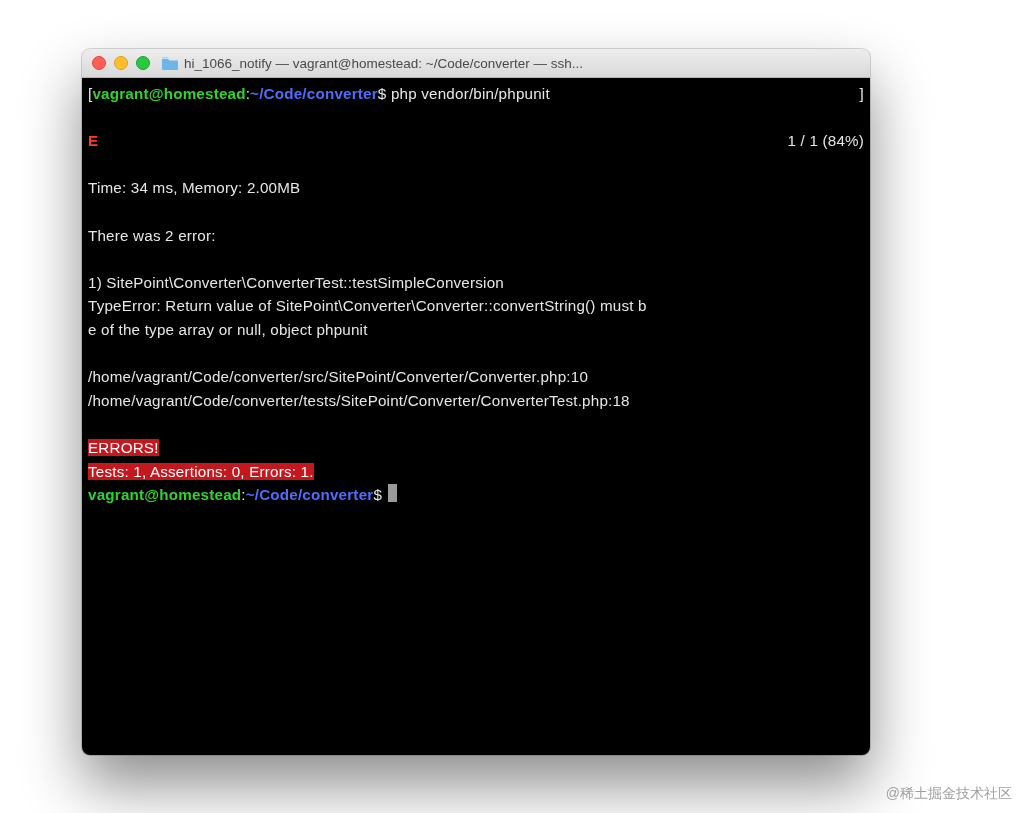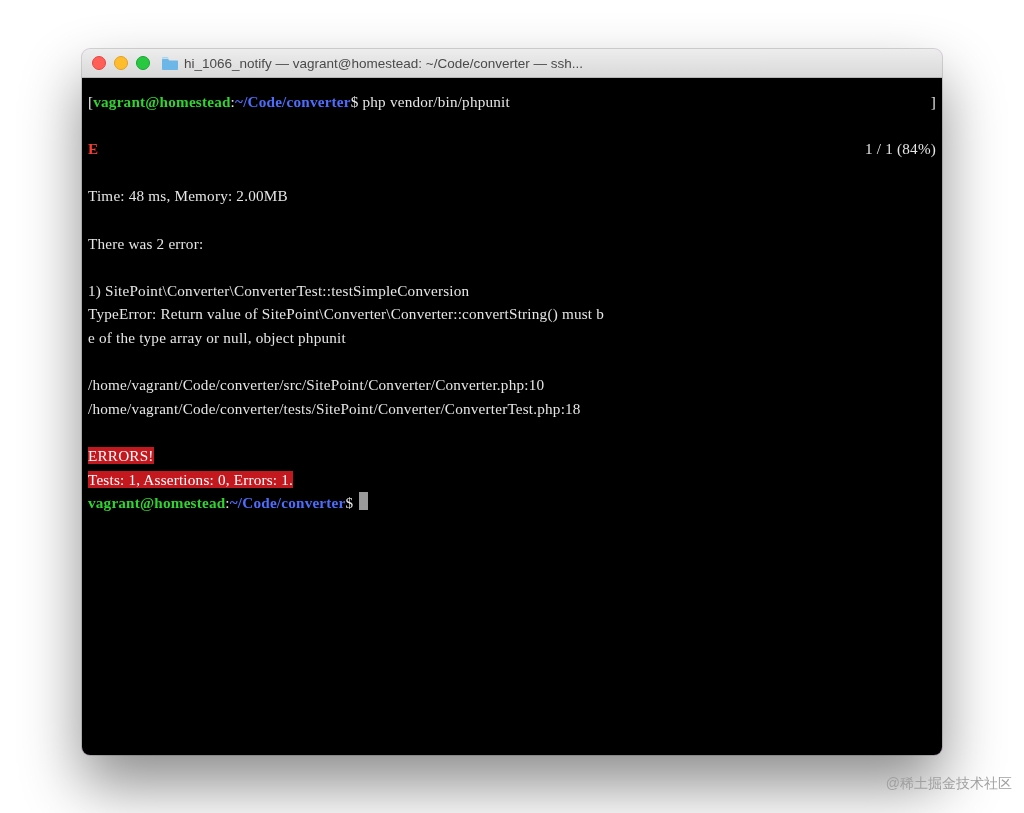--- a/index.html
+++ b/index.html
@@ -1,35 +1,35 @@
 <!DOCTYPE html>
 <html><head>
 <meta charset="utf-8">
 <style>
   html,body{margin:0;padding:0;width:1024px;height:813px;background:#fff;font-family:-apple-system,BlinkMacSystemFont,"Helvetica Neue",Arial,sans-serif;overflow:hidden}
   .stage{position:relative;width:1024px;height:813px}
-  .window{position:absolute;left:82px;top:49px;width:860px;height:706px;border-radius:8px;background:#f0abfc;box-shadow:0 30px 60px rgba(0,0,0,.45),0 0 0 1px rgba(0,0,0,.15);overflow:hidden}
+  .window{position:absolute;left:82px;top:49px;width:788px;height:706px;border-radius:8px;background:#f0abfc;box-shadow:0 30px 60px rgba(0,0,0,.45),0 0 0 1px rgba(0,0,0,.15);overflow:hidden}
   .titlebar{height:28px;background:linear-gradient(#ededed,#d9d9d9);display:flex;align-items:center;padding:0 10px;border-bottom:1px solid #b7b7b7}
   .traffic{display:flex;gap:8px;align-items:center;margin-right:8px}
   .dot{width:12px;height:12px;border-radius:50%}
   .dot.red{background:#ff5f57;border:1px solid #e24640}
   .dot.yellow{background:#ffbd2e;border:1px solid #dfa123}
   .dot.green{background:#28c940;border:1px solid #1ba332}
   .folder-icon{width:16px;height:13px;margin:0 6px 0 4px}
   .title{flex:1;color:#4a4a4a;font-size:13.5px;white-space:nowrap;overflow:hidden;text-overflow:ellipsis}
-  .term{background:#000;color:#e6e6e6;font-family:Liberation Serif, serif;font-size:15.2px;line-height:23.6px;padding:12px 6px 6px 6px;height:calc(100% - 28px);box-sizing:border-box;white-space:pre;overflow:hidden;letter-spacing:.2px}
+  .term{background:#000;color:#e6e6e6;font-family:Liberation Sans, sans-serif;font-size:15.2px;line-height:23.6px;padding:4px 6px 6px 6px;height:calc(100% - 28px);box-sizing:border-box;white-space:pre;overflow:hidden;letter-spacing:.2px}
   .green{color:#2fd42f;font-weight:bold}
   .blue{color:#4d6dff;font-weight:bold}
   .white{color:#e6e6e6}
   .red{color:#ff3b30}
   .redbold{color:#ff3b30;font-weight:bold}
   .rowspread{display:flex;justify-content:space-between}
   .errbg{background:#c4181f;color:#fff;display:inline}
   .cursor{display:inline-block;width:9px;height:18px;background:#9a9a9a;vertical-align:-2px;margin-left:2px}
-  .watermark{position:absolute;right:12px;bottom:20px;color:#a0a0a0;font-size:14px;font-family:"PingFang SC","Microsoft YaHei",sans-serif}
+  .watermark{position:absolute;right:12px;bottom:10px;color:#a0a0a0;font-size:14px;font-family:"PingFang SC","Microsoft YaHei",sans-serif}
 </style>
 </head>
 <body>
 
 <div class="stage">
   <div class="window">
     <div class="titlebar">
       <div class="traffic">
         <div class="dot red"></div>
         <div class="dot yellow"></div>
@@ -37,21 +37,21 @@
       </div>
       <svg class="folder-icon" viewBox="0 0 16 13">
           <path fill="#6db6e8" d="M1 2h5l1.5 1.5H15c.55 0 1 .45 1 1V12c0 .55-.45 1-1 1H1c-.55 0-1-.45-1-1V3c0-.55.45-1 1-1z"></path>
           <path fill="#a8d5f2" d="M1 0h4.5L7 1.5H1c-.55 0-1 .45-1 1V1c0-.55.45-1 1-1z"></path>
         </svg>
       <div class="title">hi_1066_notify — vagrant@homestead: ~/Code/converter — ssh...</div>
     </div>
     <div class="term"><span class="white">[</span><span class="green">vagrant@homestead</span><span class="white">:</span><span class="blue">~/Code/converter</span><span class="white">$</span><span class="white"> php vendor/bin/phpunit</span><span style="float:right" class="white">]</span>
 
 <div class="rowspread"><span class="redbold">E</span><span class="white">1 / 1 (84%)</span></div>
-<span class="white">Time: 48 ms, Memory: 2.00MB</span>
+<span class="white">Time: 34 ms, Memory: 2.00MB</span>
 
 <span class="white">There was 2 error:</span>
 
 <span class="white">1) SitePoint\Converter\ConverterTest::testSimpleConversion</span>
 <span class="white">TypeError: Return value of SitePoint\Converter\Converter::convertString() must b</span>
 <span class="white">e of the type array or null, object phpunit</span>
 
 <span class="white">/home/vagrant/Code/converter/src/SitePoint/Converter/Converter.php:10</span>
 <span class="white">/home/vagrant/Code/converter/tests/SitePoint/Converter/ConverterTest.php:18</span>
 

